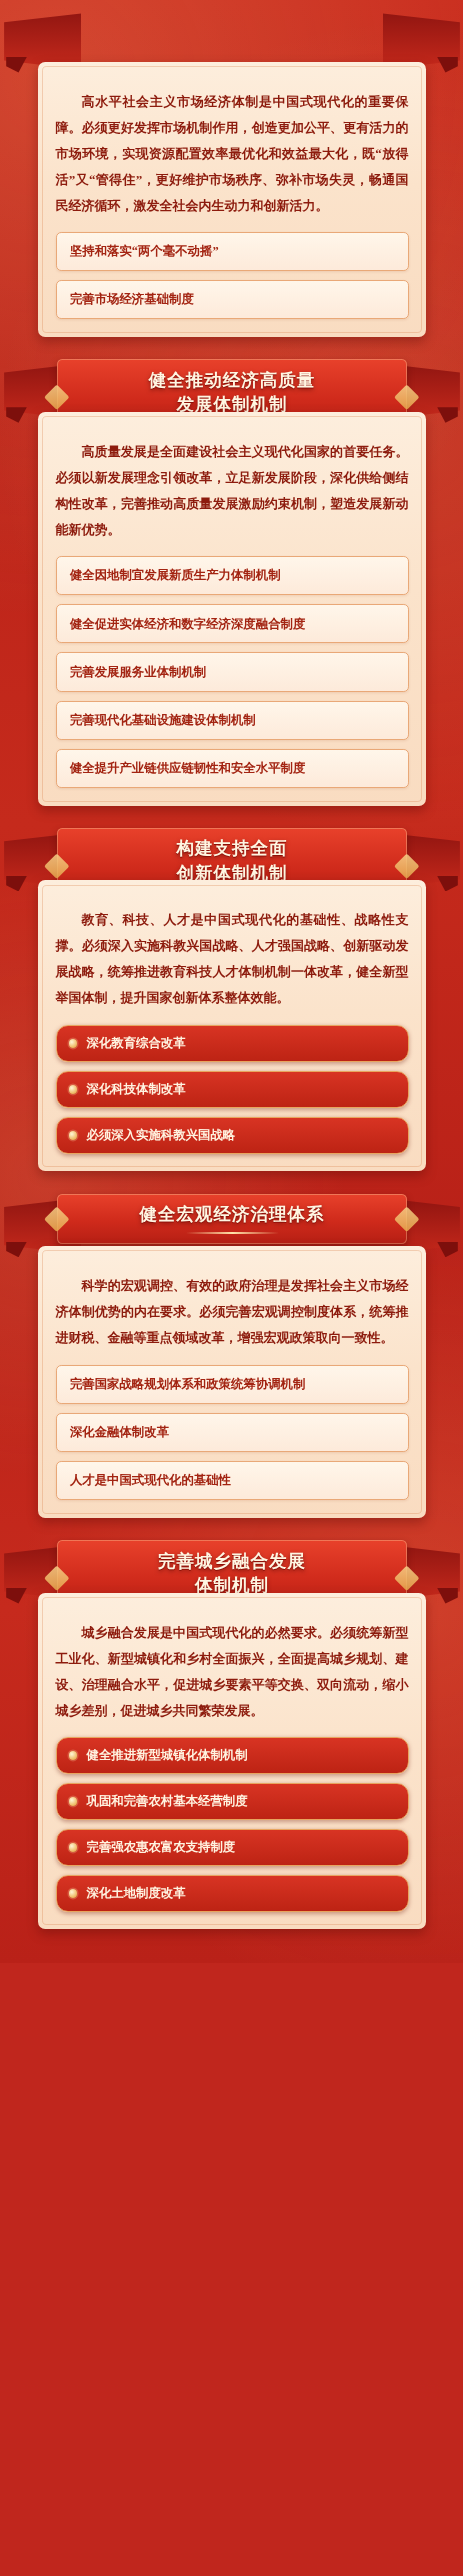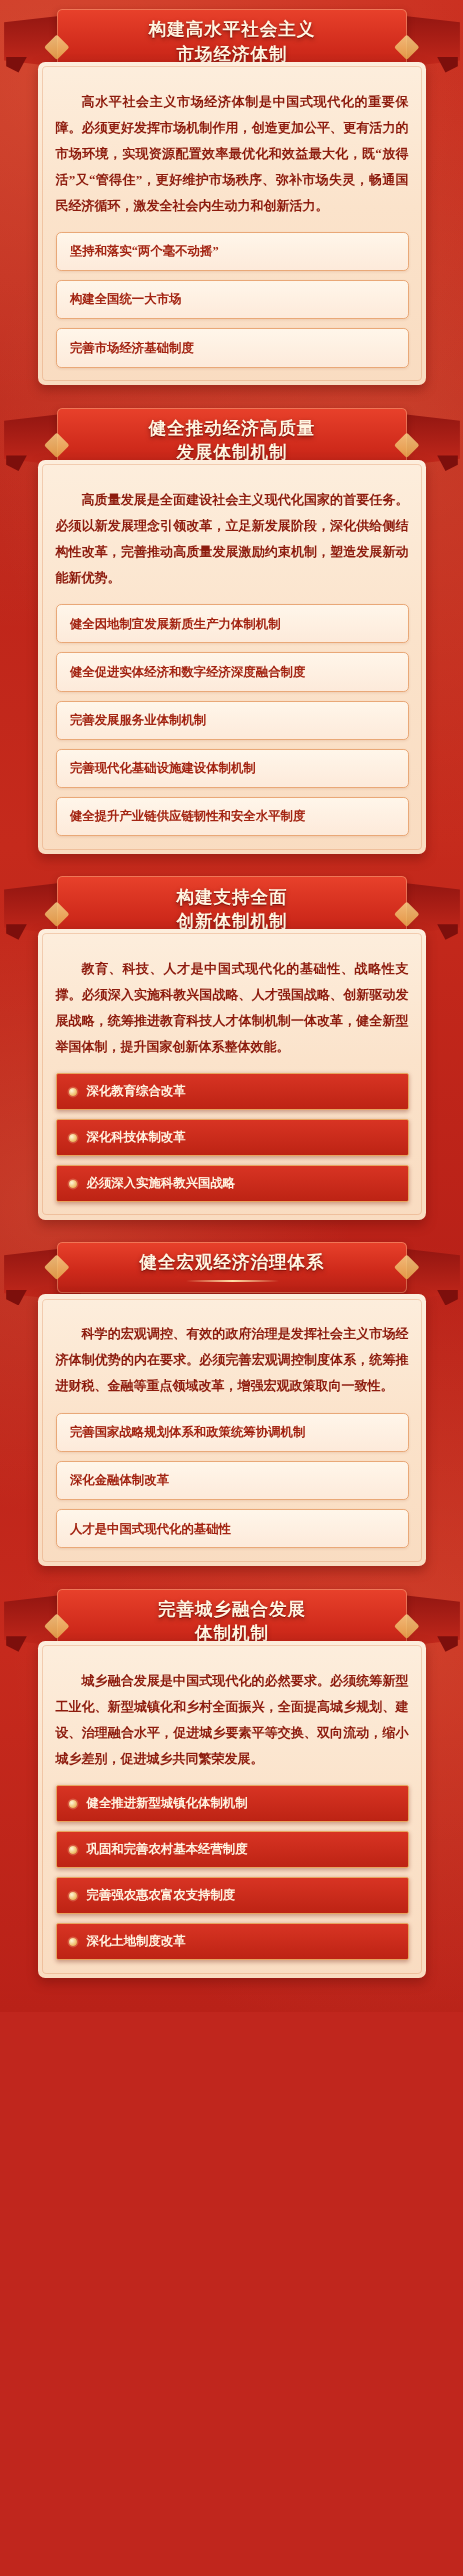--- a/index.html
+++ b/index.html
@@ -145,21 +145,21 @@
     font-family: "Liberation Serif", serif;
     font-weight: bold;
     box-shadow: 0 1px 2.6px rgba(150,60,20,0.12);
   }
 
   
   .item.filled {
     background: linear-gradient(180deg,#d83423,#bd2314);
     border: 1px solid #e8a55f;
     color: #fff3e0;
-    border-radius: 2px;
+    border-radius: 12px;
     padding: 8.2px 12.4px 8.2px 30px;
     box-shadow: 0 1.5px 4.1px rgba(110,20,8,0.35);
   }
   .item.filled .dot {
     position: absolute;
     left: 12.4px;
     top: 50%;
     transform: translateY(-50%);
     width: 8.2px; height: 8.2px;
     border-radius: 50%;
@@ -171,31 +171,25 @@
 <body>
 
 <div class="page">
 
   <div class="section">
     <div class="banner">
       <div class="ribbon-left"></div>
       <div class="ribbon-right"></div>
       <div class="ribbon-fold-l"></div>
       <div class="ribbon-fold-r"></div>
-      <div class="title-plate">
-        <div class="title-text">构建高水平社会主义</div>
-        <div class="title-text">市场经济体制</div>
-        <div class="title-underline"></div>
-      </div>
     </div>
     <div class="card">
       <div class="lead">高水平社会主义市场经济体制是中国式现代化的重要保障。必须更好发挥市场机制作用，创造更加公平、更有活力的市场环境，实现资源配置效率最优化和效益最大化，既“放得活”又“管得住”，更好维护市场秩序、弥补市场失灵，畅通国民经济循环，激发全社会内生动力和创新活力。</div>
       <div class="items">
         <div class="item">坚持和落实“两个毫不动摇”</div>
-        <div class="item">构建全国统一大市场</div>
         <div class="item">完善市场经济基础制度</div>
       </div>
     </div>
   </div>
 
   <div class="section">
     <div class="banner">
       <div class="ribbon-left"></div>
       <div class="ribbon-right"></div>
       <div class="ribbon-fold-l"></div>

